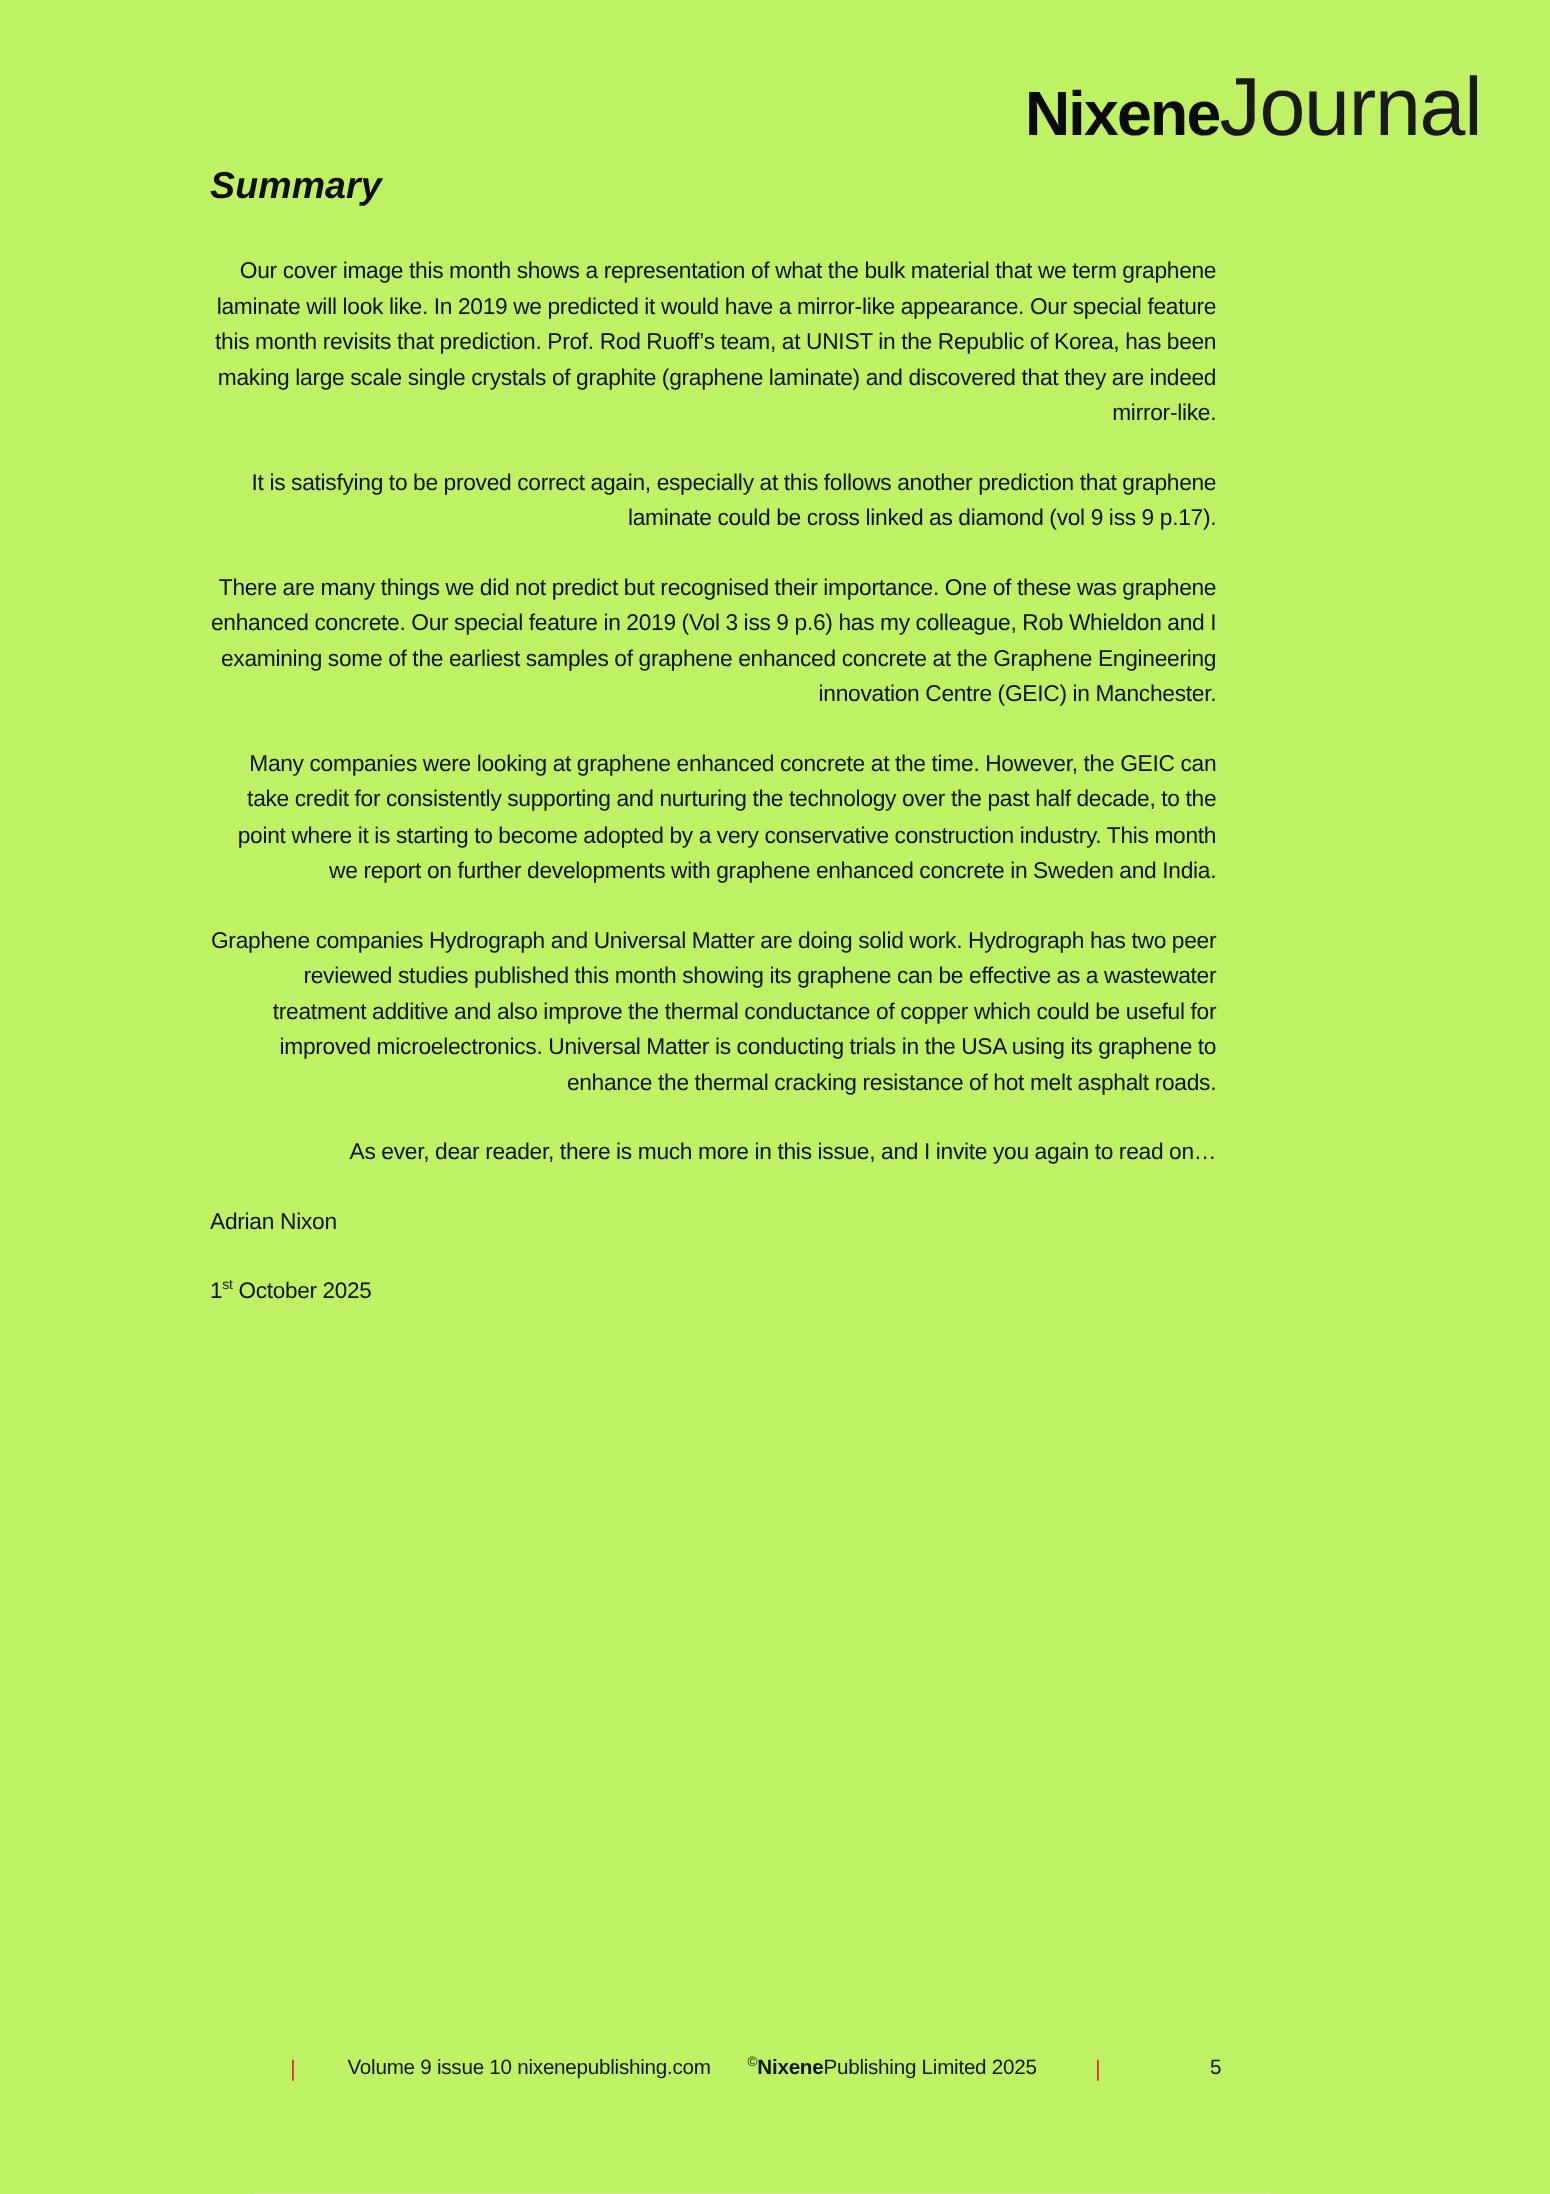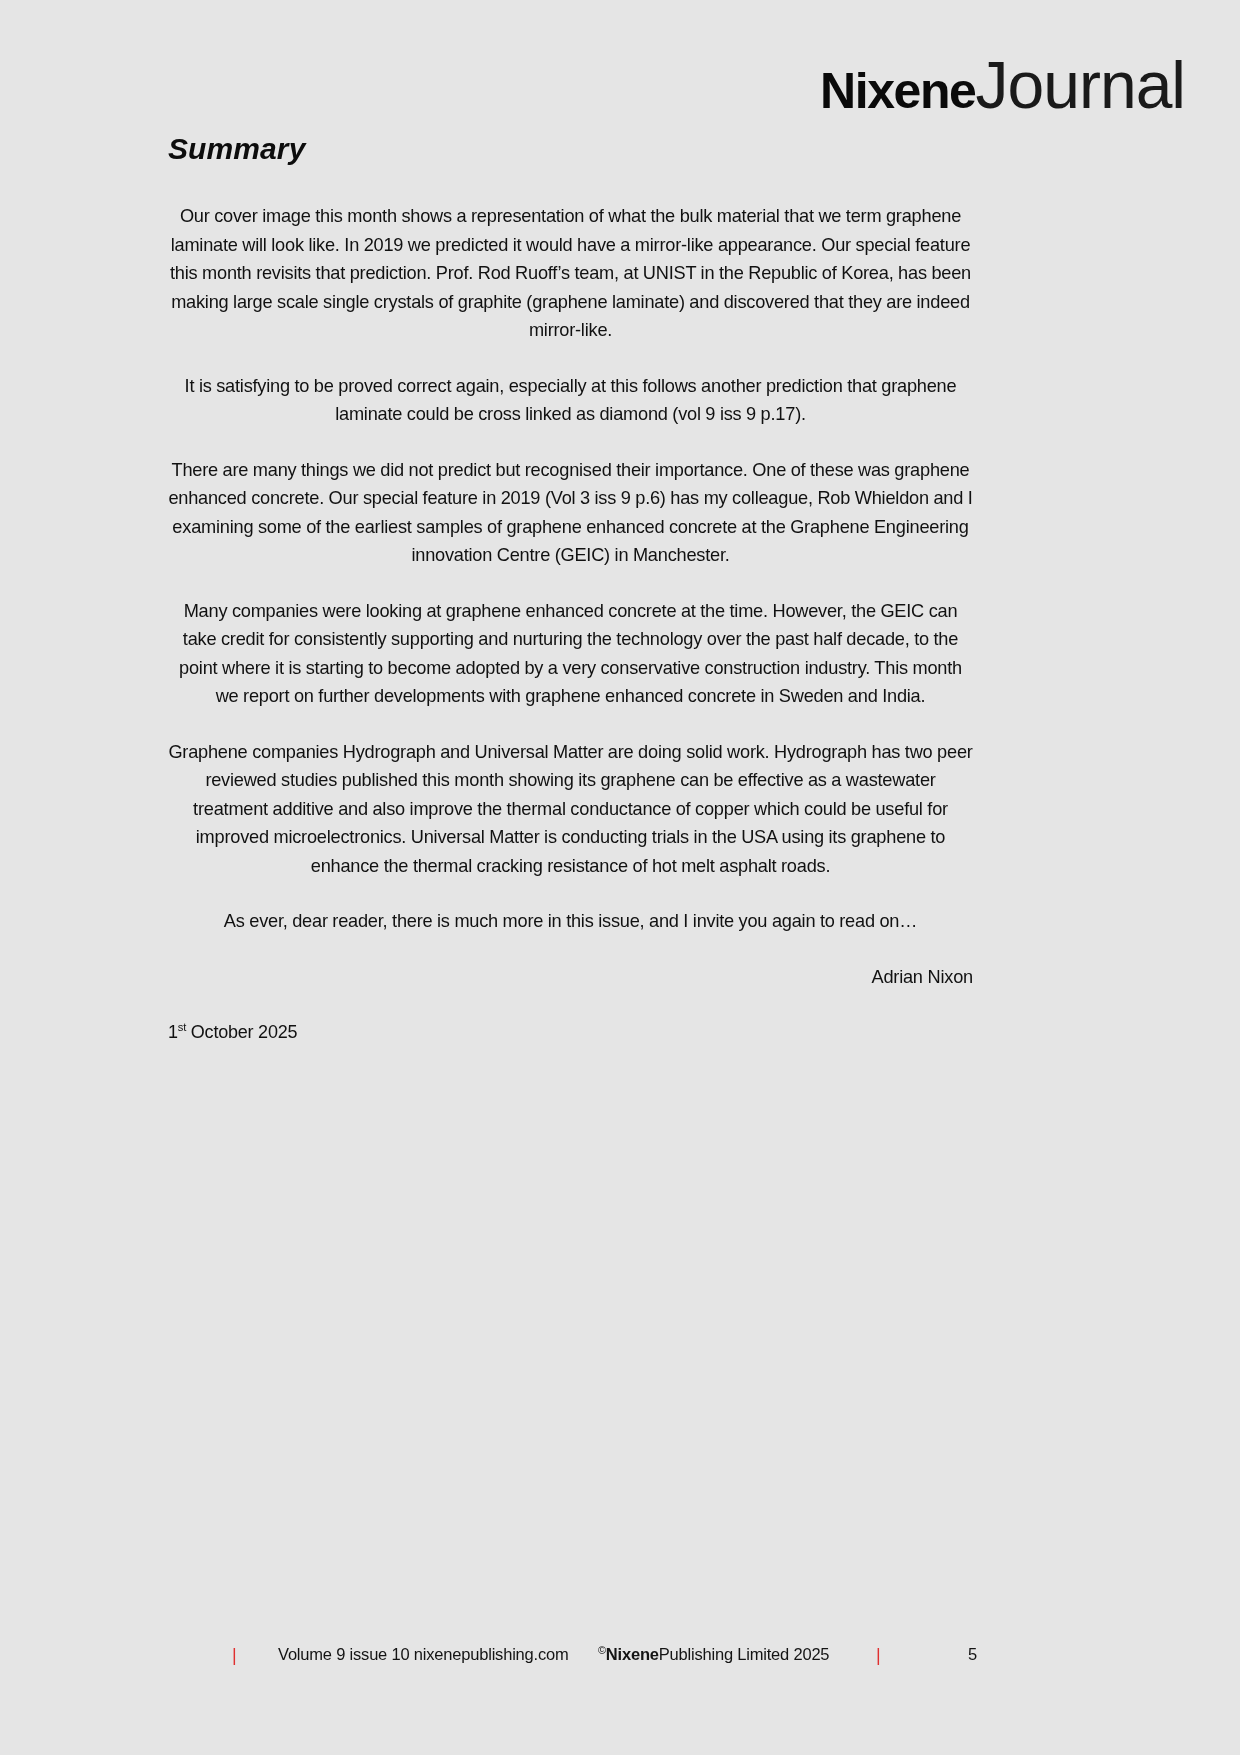--- a/index.html
+++ b/index.html
@@ -14,21 +14,21 @@
     font-family: "Liberation Sans", "DejaVu Sans", sans-serif;
     color: #0d0d0d;
     overflow: hidden;
   }
 
   .page {
     position: absolute;
     left: 0; top: 0;
     width: 1240px;
     height: 1755px;
-    background: #e5e5e5;
+    background: #bef264;
   }
 
   
   .masthead {
     position: absolute;
     top: 52px;
     right: 55px;
     display: flex;
     align-items: baseline;
     justify-content: flex-end;
@@ -69,31 +69,30 @@
   }
 
   p.body-para {
     margin: 0 0 27px 0;
     font-family: "Liberation Sans", "DejaVu Sans", sans-serif;
     font-size: 18.2px;
     line-height: 28.5px;
     letter-spacing: -0.22px;
     word-spacing: -0.2px;
     color: #111111;
-    text-align: center;
+    text-align: right;
     white-space: pre-line;
   }
 
   p.signature {
     margin: 0 0 27px 0;
     font-size: 18.2px;
     line-height: 28.5px;
     letter-spacing: -0.22px;
     color: #111111;
-    text-align: right;
   }
 
   p.dateline {
     margin: 0;
     font-size: 18px;
     line-height: 28.5px;
     letter-spacing: -0.22px;
     color: #111111;
   }
   p.dateline sup {

